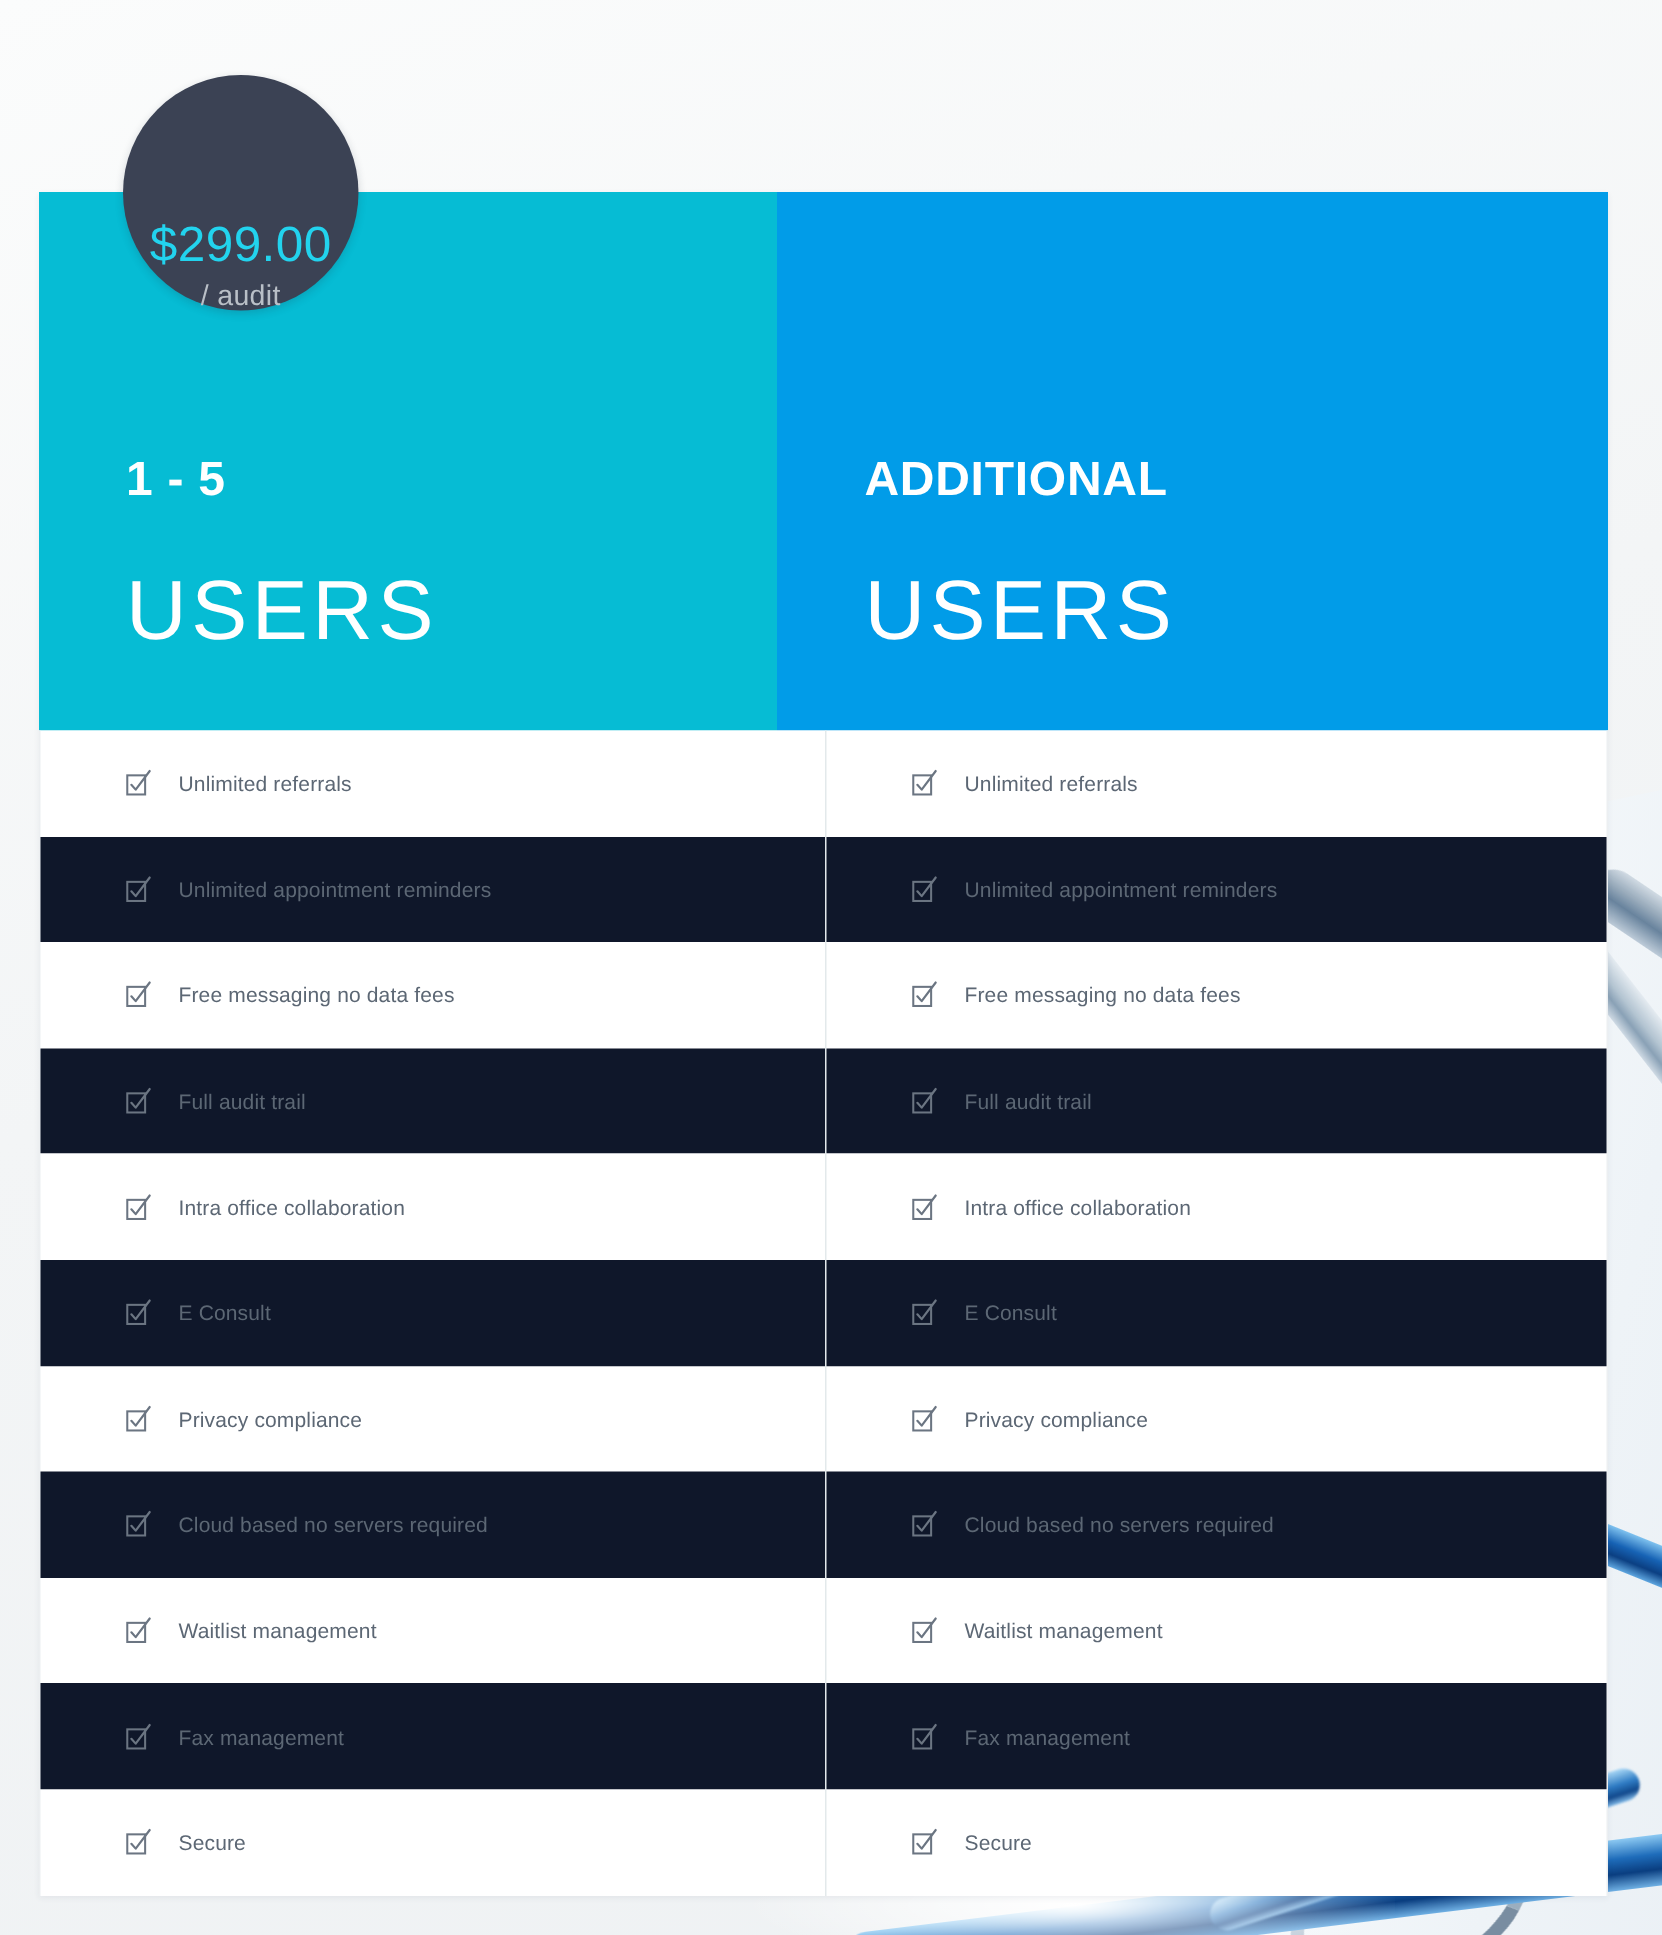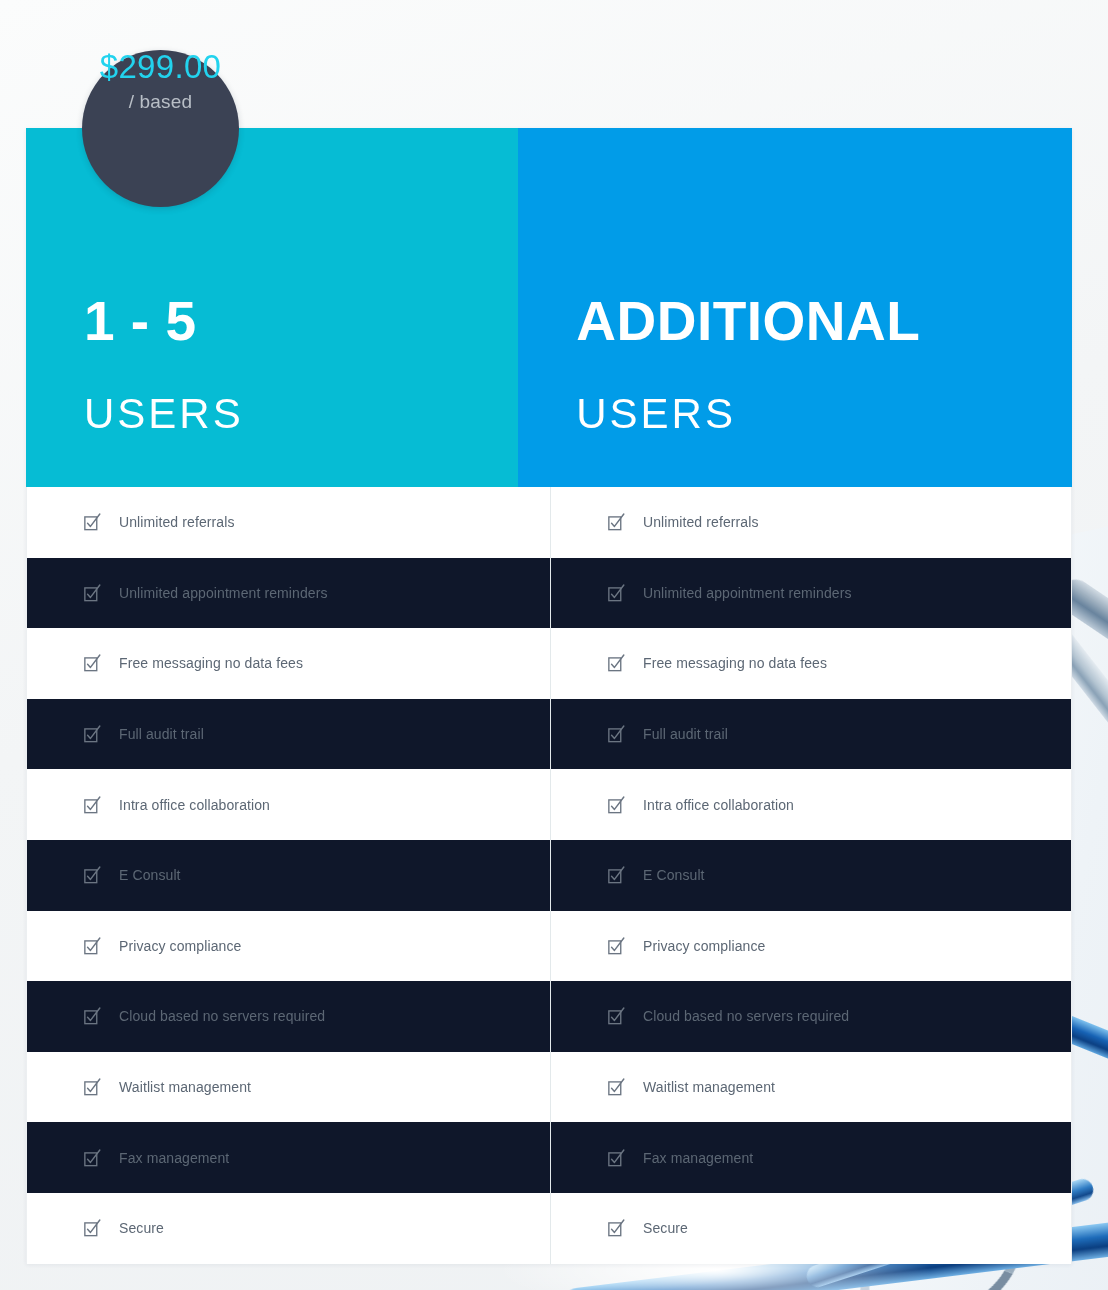--- a/index.html
+++ b/index.html
@@ -116,46 +116,46 @@
     display:flex;
     flex-direction:column;
     justify-content:flex-end;
     position:relative;
   }
   .plan-header.left{  width:524px; background:#06bcd4; }
   .plan-header.right{ width:590px; background:#019ce8; }
 
   .plan-title{
     color:#ffffff;
-    font-size:55px;
+    font-size:32px;
     font-weight:bold;
     letter-spacing:.5px;
     line-height:1;
     margin-bottom:44px;
   }
   .plan-subtitle{
     color:#ffffff;
-    font-size:42px;
+    font-size:56px;
     font-weight:300;
     letter-spacing:3px;
     line-height:1;
     margin-bottom:52px;
   }
 
   
   .price-badge{
     position:absolute;
     z-index:6;
     width:157px; height:157px;
     border-radius:50%;
     background:#3b4254;
     display:flex;
     flex-direction:column;
     align-items:center;
-    justify-content:flex-start;
+    justify-content:flex-end;
     box-shadow:0 2px 6px rgba(30,40,55,.18);
   }
   #badge-left  { left:56px;  top:-78px; }
 
   .price-amount{
     color:#22d3ee;
     font-size:33px;
     font-weight:300;
     line-height:1;
     letter-spacing:.3px;
@@ -233,21 +233,21 @@
   <div class="soft-white"></div>
 </div>
 
 <div id="pricing-card">
 
   <div class="plan-headers">
 
     <div class="plan-header left">
       <div class="price-badge" id="badge-left">
         <div class="price-amount">$299.00</div>
-        <div class="price-period">/ based</div>
+        <div class="price-period">/ audit</div>
       </div>
       <div class="plan-title">1 - 5</div>
       <div class="plan-subtitle">USERS</div>
     </div>
 
     <div class="plan-header right">
 
       <div class="plan-title">ADDITIONAL</div>
       <div class="plan-subtitle">USERS</div>
     </div>

